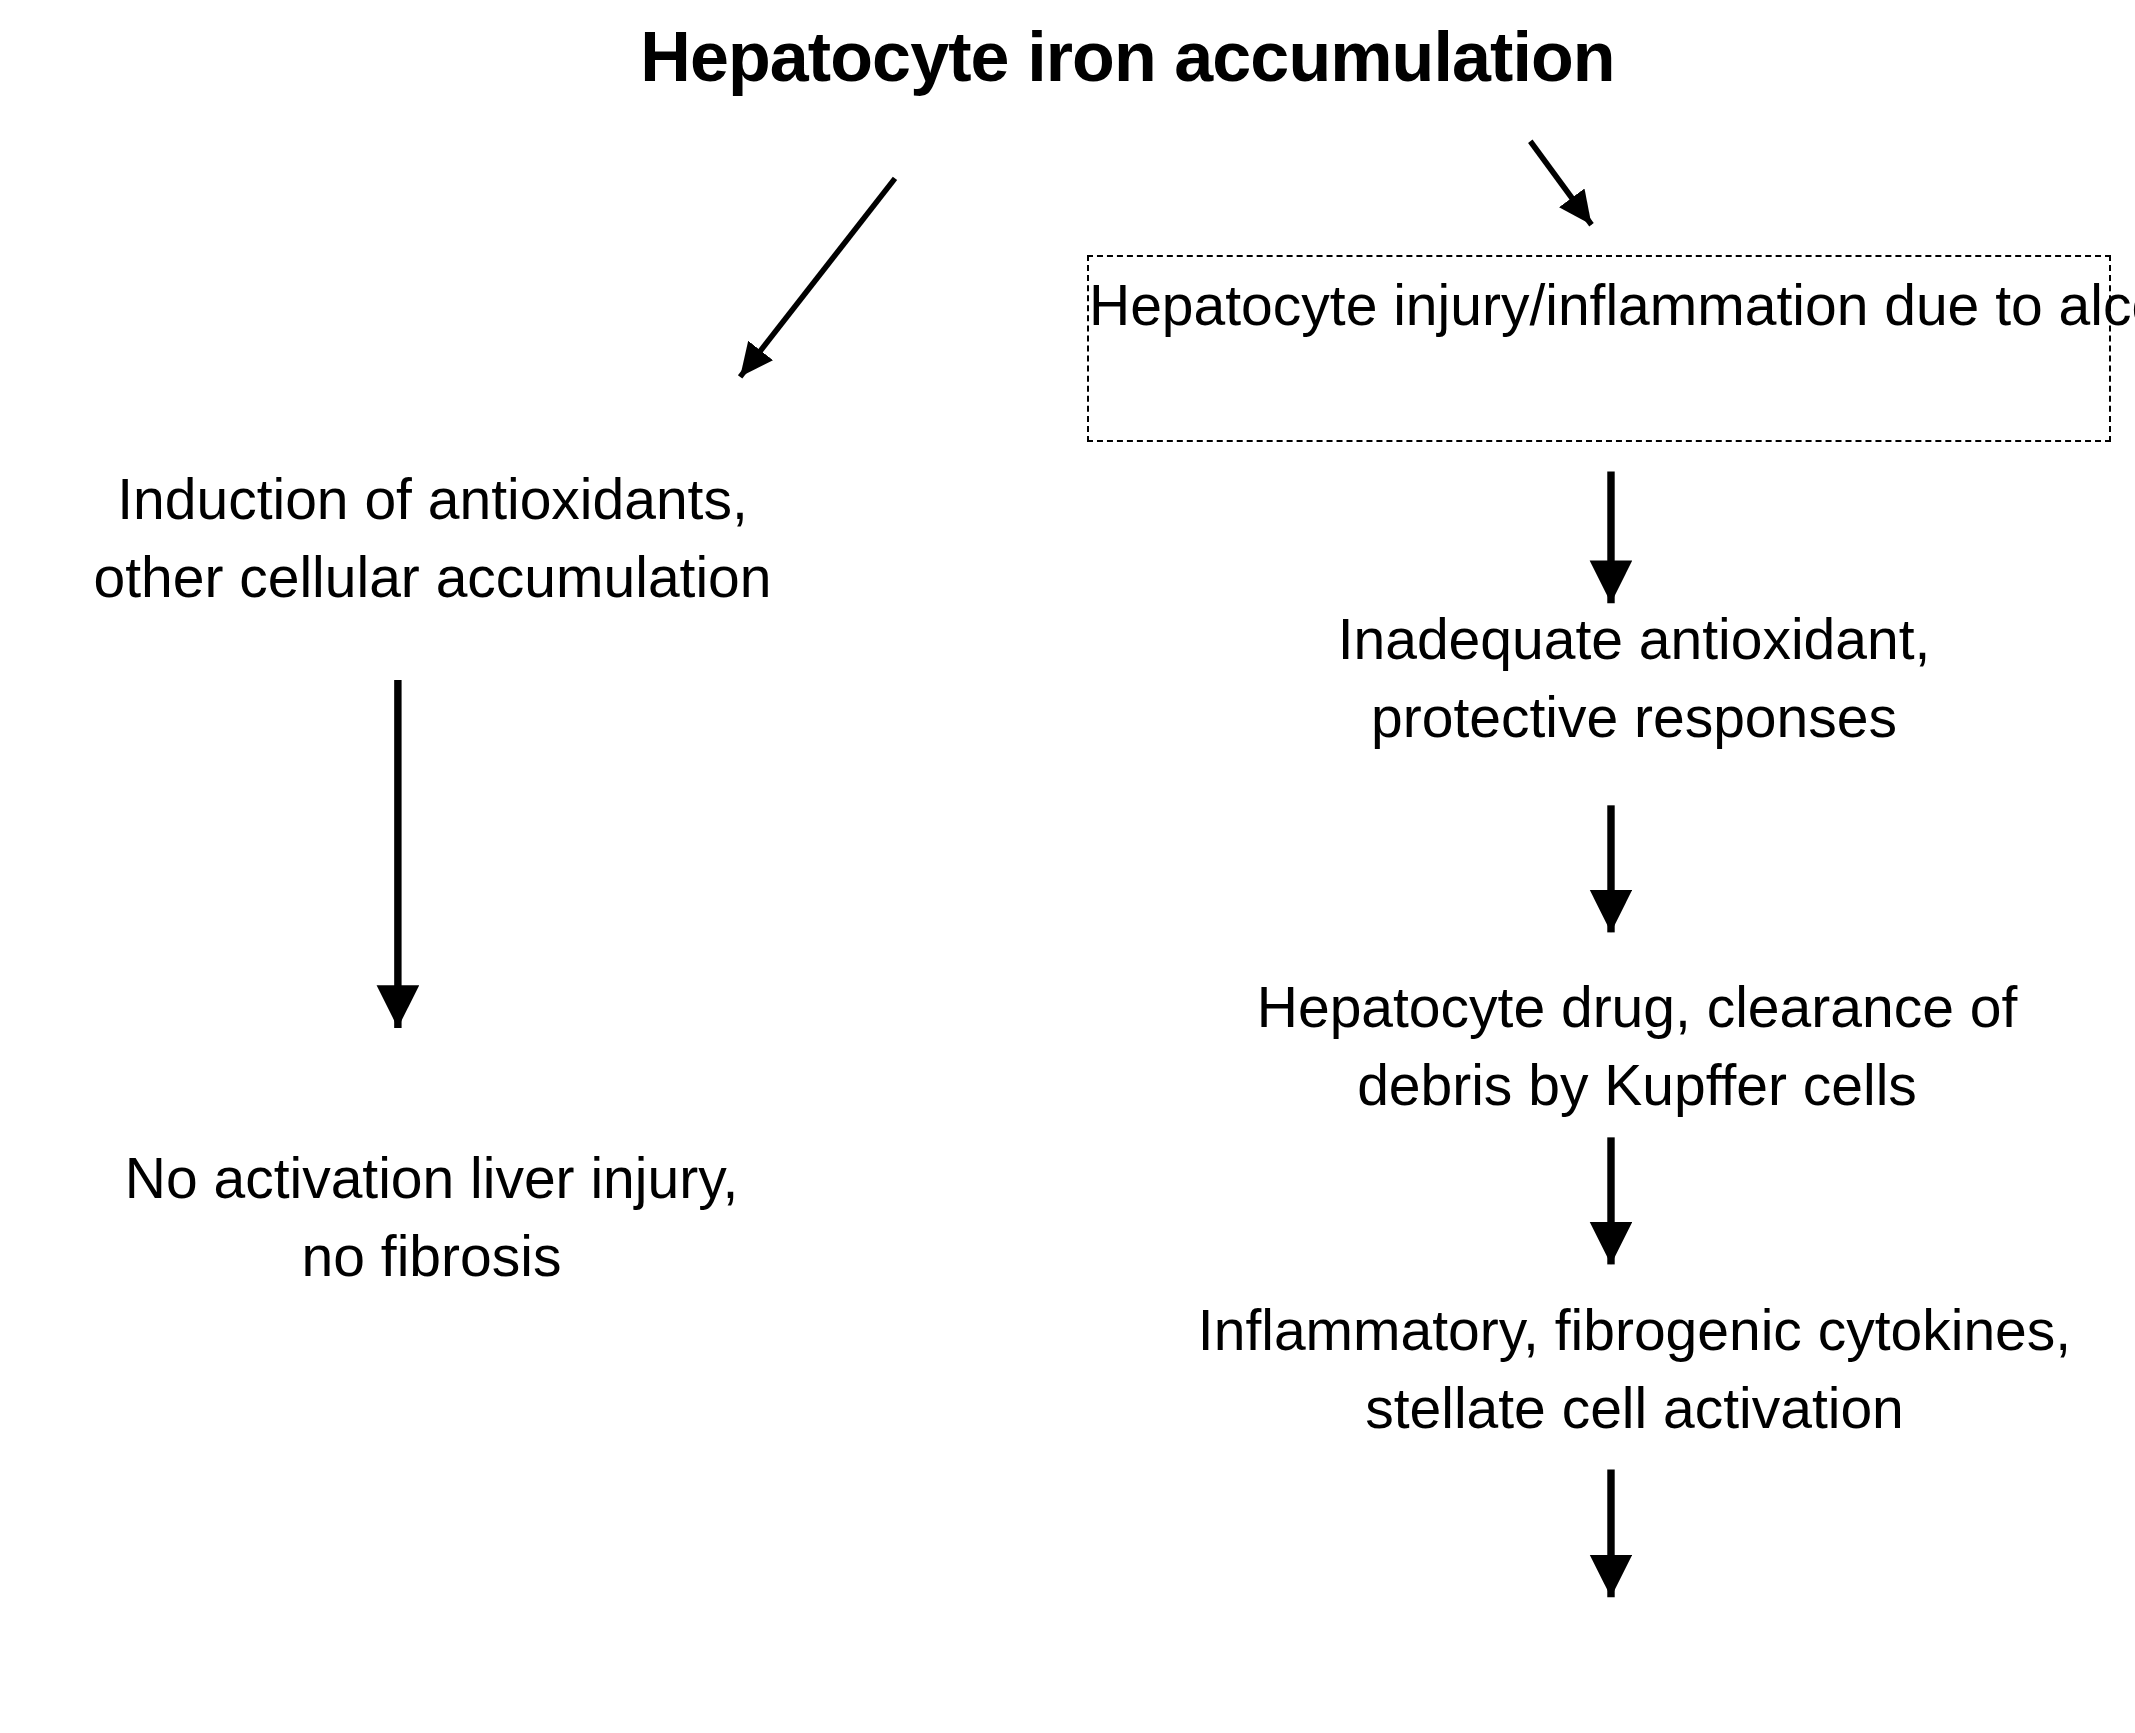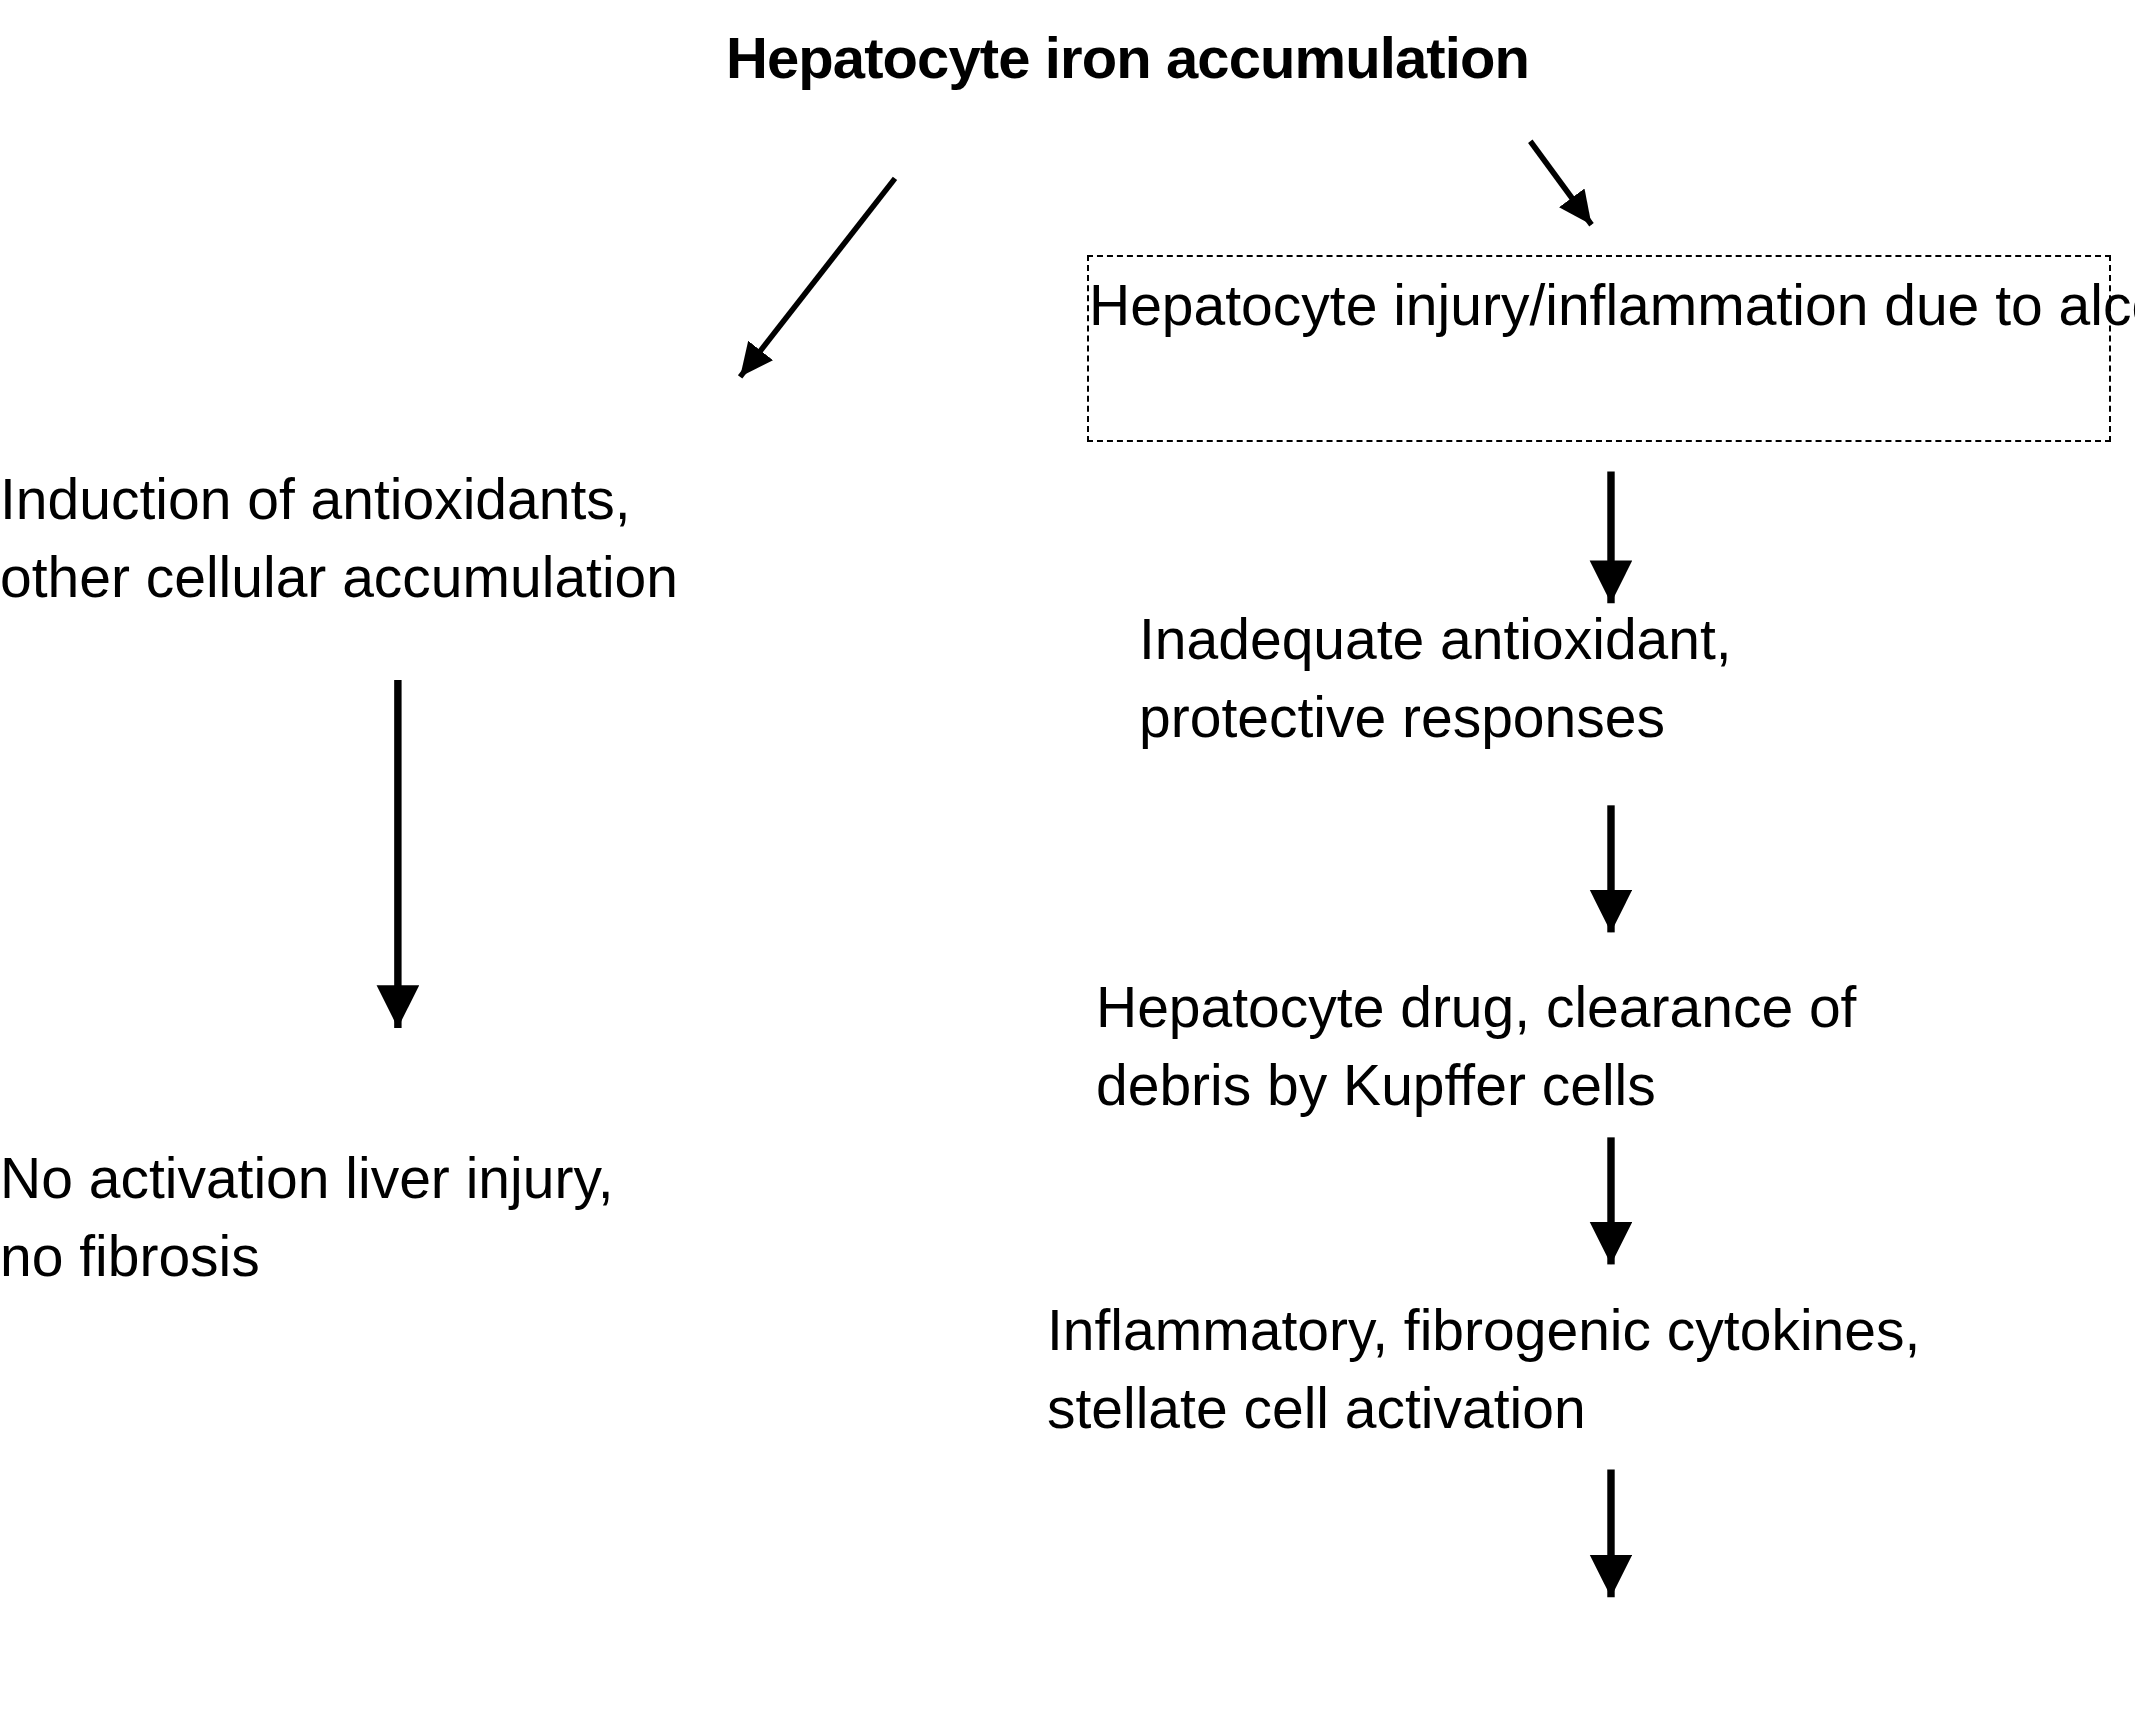--- a/index.html
+++ b/index.html
@@ -15,32 +15,33 @@
     font-family: "Liberation Sans", "DejaVu Sans", sans-serif;
     color: #000000;
     overflow: hidden;
   }
   .title {
     position: absolute;
     top: 13px;
     left: 200px;
     width: 1855px;
     text-align: center;
-    font-size: 58px;
+    font-size: 70px;
     font-weight: bold;
     letter-spacing: -0.9px;
     line-height: 89px;
     white-space: nowrap;
   }
   .node {
     position: absolute;
-    text-align: left;
+    text-align: center;
     font-size: 57px;
     line-height: 78px;
     white-space: nowrap;
+    padding-left: 31px;
   }
   .node .line { display: block; }
   .dashed-box {
     position: absolute;
     left: 1087px;
     top: 255px;
     width: 1024px;
     height: 187px;
     border: 2.8px dashed #000000;
     box-sizing: border-box;

